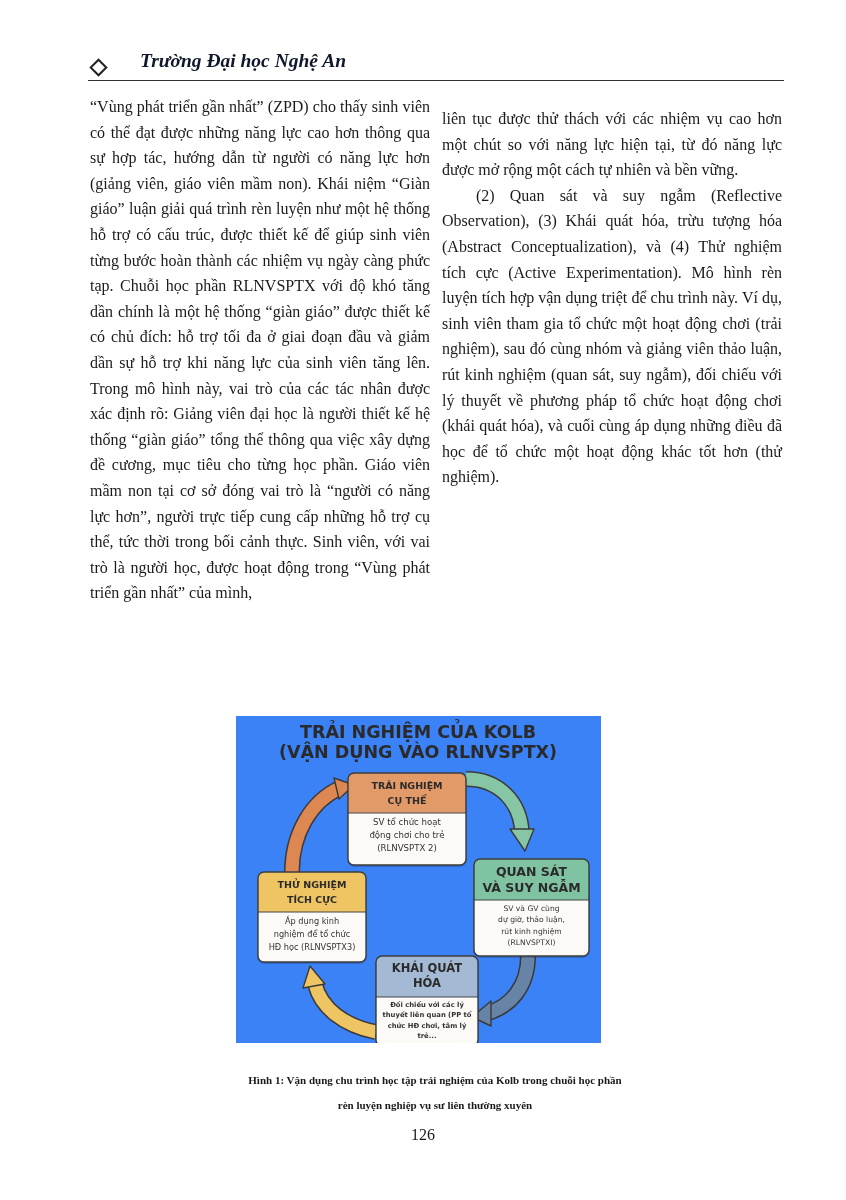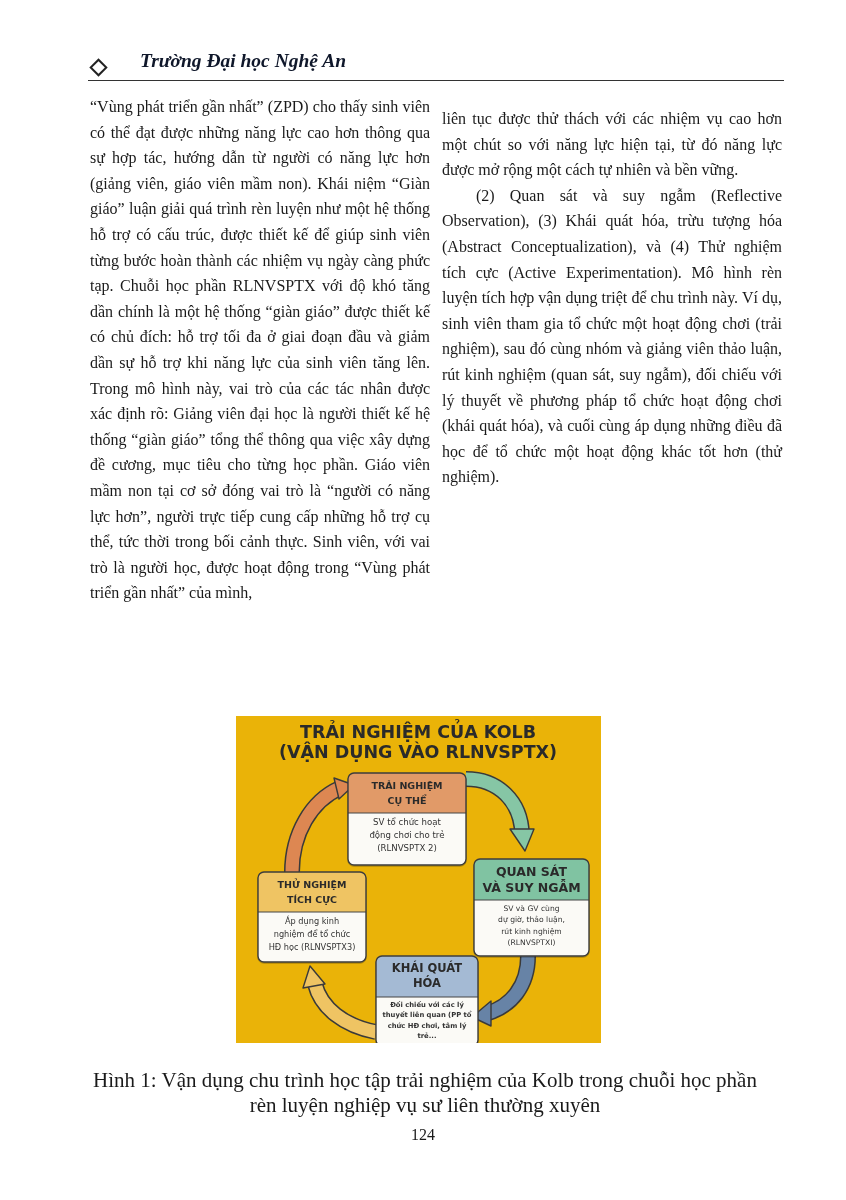--- a/index.html
+++ b/index.html
@@ -12,24 +12,24 @@
   .header-title { position: absolute; left: 52px; top: 0px; font-size: 19.5px;
                   font-style: italic; font-weight: bold; color: #0f172a; }
   .col { position: absolute; top: 94px; width: 340px; font-size: 16px;
          line-height: 25.6px; text-align: justify; }
   .col-left { left: 90px; }
   .col-right { left: 442px; margin-top: 12px; }
   .col p { margin: 0; }
   .indent { text-indent: 34px; }
   .italic { font-style: italic; }
   .figure { position: absolute; left: 236px; top: 716px; width: 365px; height: 327px;
-            background: #eab308; overflow: hidden; }
+            background: #3b82f6; overflow: hidden; }
   .figure svg { display: block; }
-  .caption { position: absolute; left: 80px; top: 1068px; width: 690px; text-align: center;
-             font-weight: normal; font-size: 21px; line-height: 25px; }
+  .caption { position: absolute; left: 90px; top: 1068px; width: 690px; text-align: center;
+             font-weight: bold; font-size: 11px; line-height: 25px; }
   .page-num { position: absolute; left: 0; width: 846px; top: 1126px; text-align: center;
               font-size: 16px; }
   .d-title { font-family: "DejaVu Sans", sans-serif; font-weight: bold; fill: #2a2a2a; }
   .d-head { font-family: "DejaVu Sans", sans-serif; font-weight: bold; fill: #2b2b2b; }
   .d-body { font-family: "DejaVu Sans", sans-serif; fill: #333; }
 </style>
 </head>
 <body>
 
 <div class="header">
@@ -148,13 +148,13 @@
         </g>
       </g>
   </svg>
 </div>
 
 <div class="caption">
   <div>Hình 1: Vận dụng chu trình học tập trải nghiệm của Kolb trong chuỗi học phần</div>
   <div>rèn luyện nghiệp vụ sư liên thường xuyên</div>
 </div>
 
-<div class="page-num">124</div>
+<div class="page-num">126</div>
 
 </body></html>

